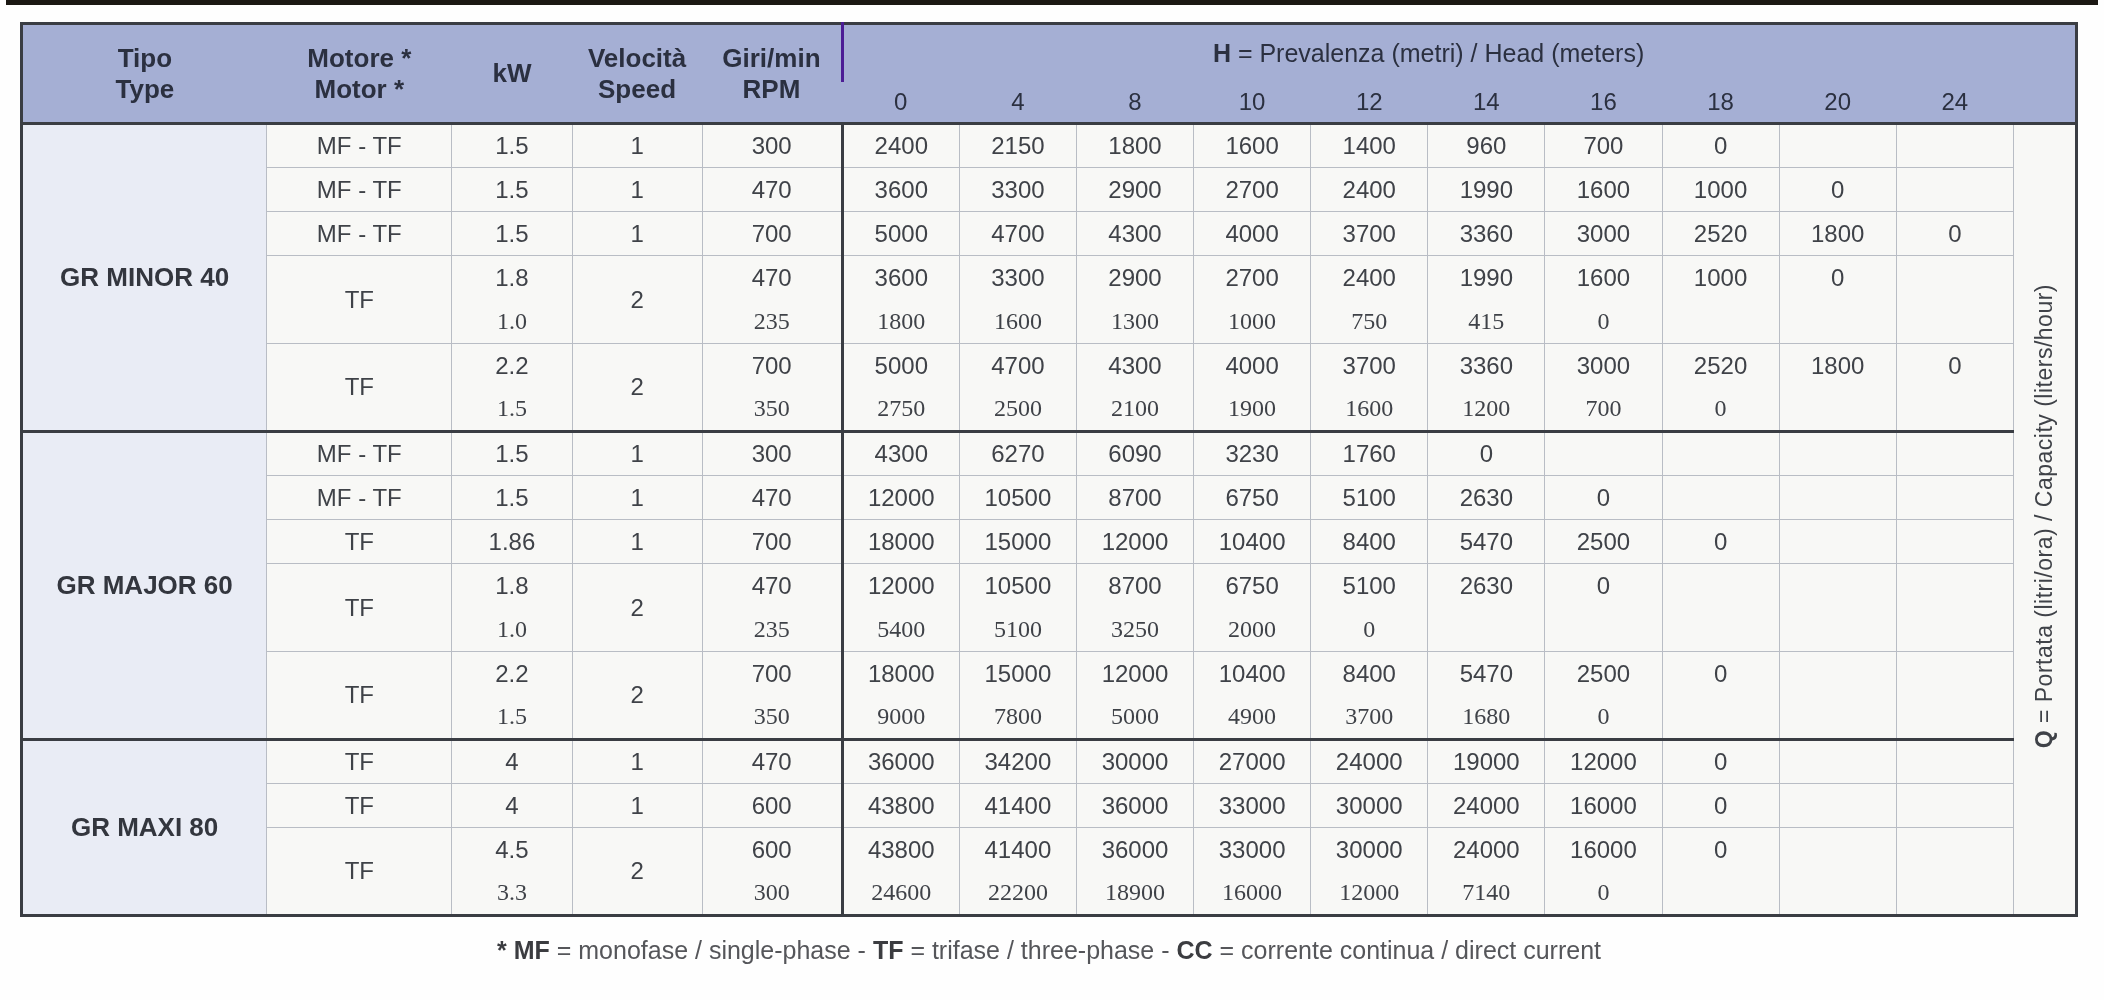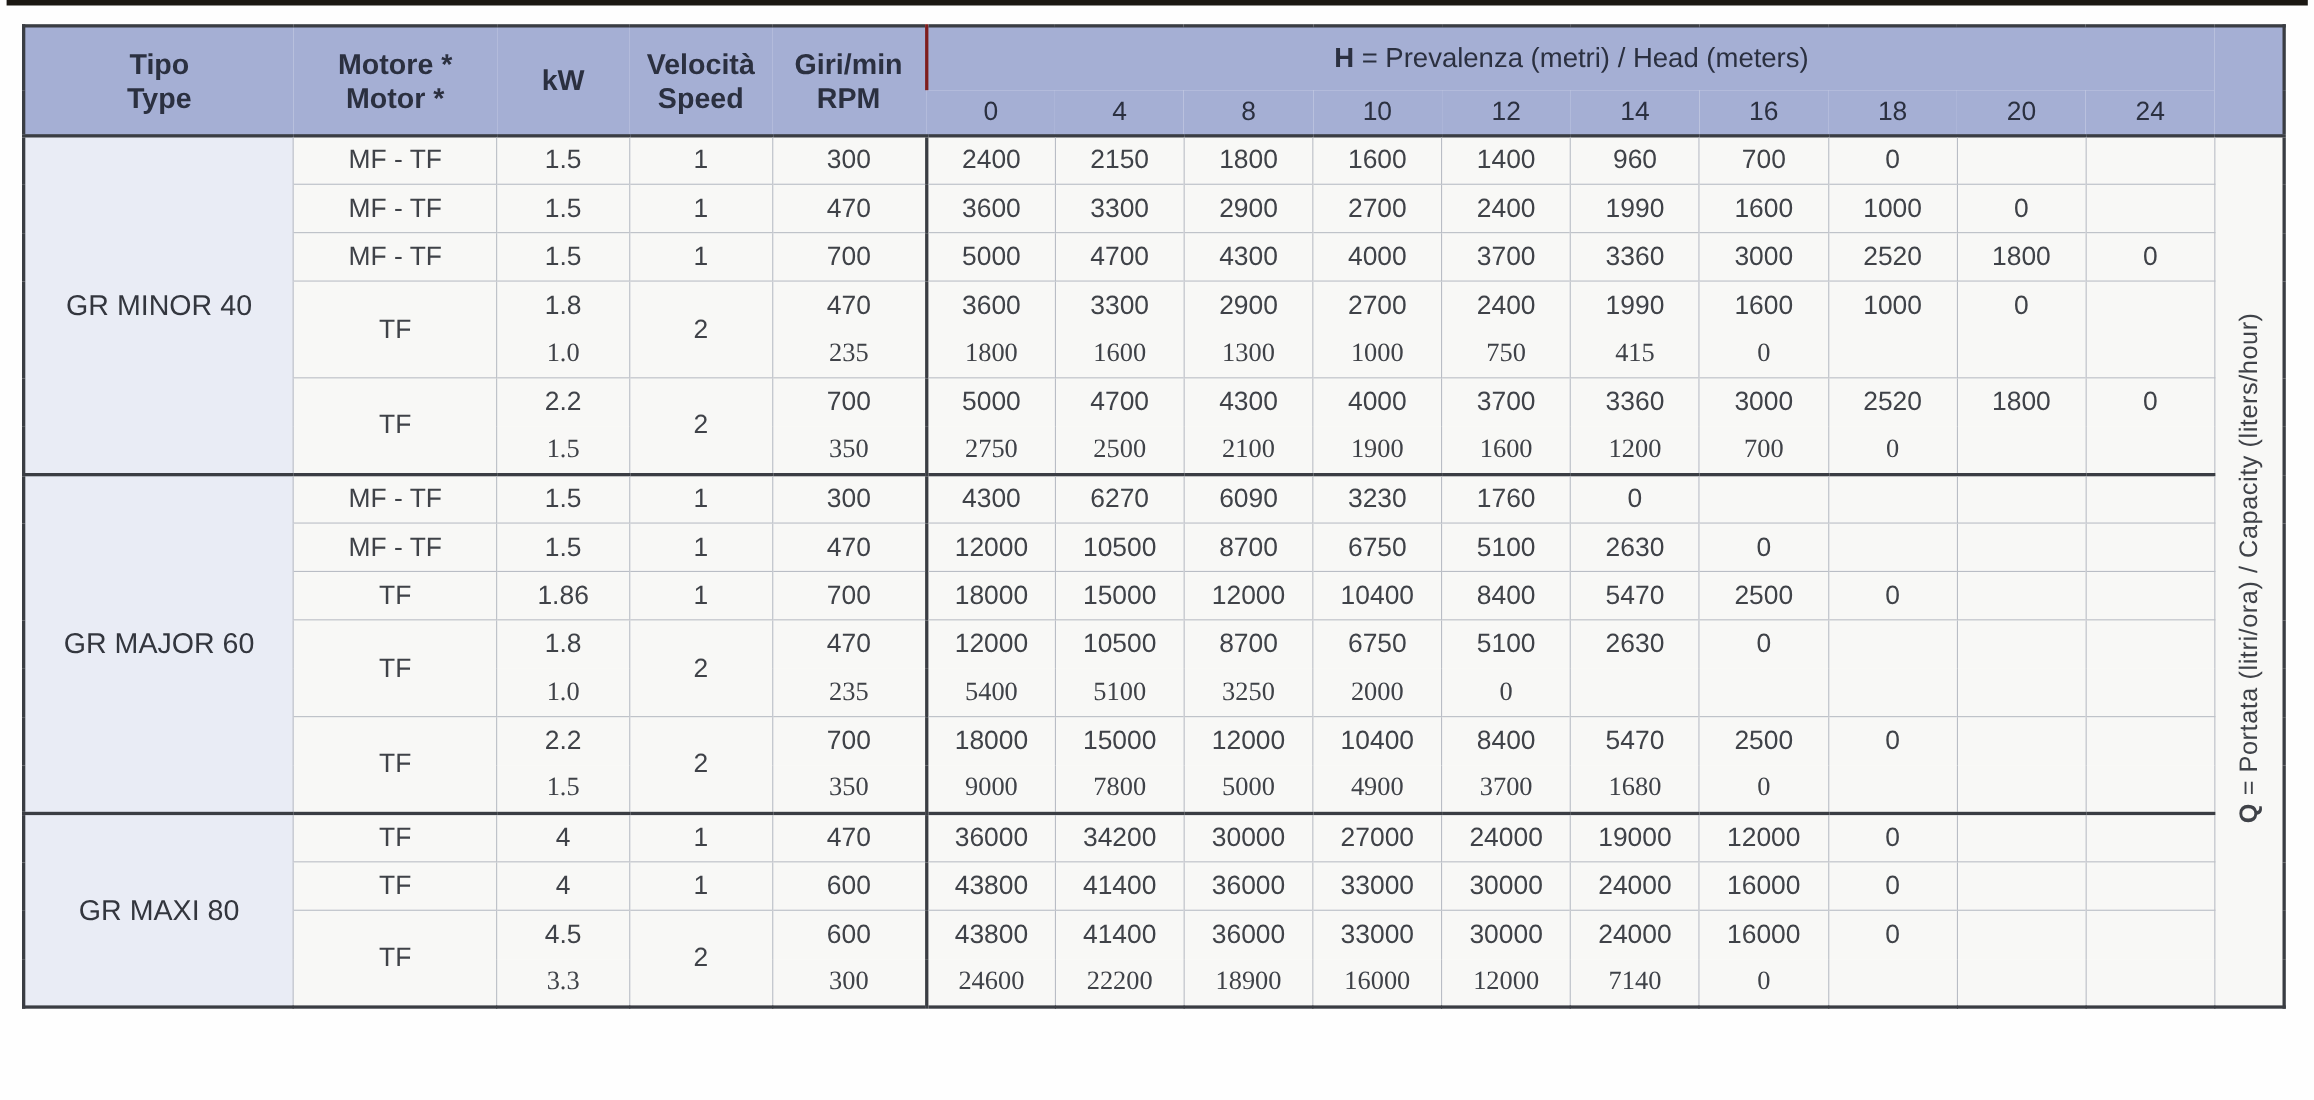--- a/index.html
+++ b/index.html
@@ -25,36 +25,36 @@
     background: #a5afd4; color: #2b3040;
     padding: 0; text-align: center; vertical-align: middle;
     font-weight: bold;
   }
   thead tr.h-top { height: 58px; }
   thead tr.h-nums { height: 42px; }
   thead th:not(.h-group) { border-bottom: 3px solid #3a3d43; }
   th .l1, th .l2 { display: block; font-size: 26px; line-height: 1.18; }
   th .l2:empty { display: none; }
   th.h-group {
-    border-left: 3px solid #7f1d1d;
+    border-left: 3px solid #4c1d95;
     font-weight: normal; font-size: 25px;
   }
   th.h-group .hbold { font-weight: bold; }
   tr.h-nums th { font-weight: normal; font-size: 24px; }
   th.q-head { background: #a5afd4; }
   
   tbody td {
     background: #f8f8f6; color: #3f4248;
     font-size: 24px; text-align: center; vertical-align: middle;
     height: 44px; padding: 0;
     border-left: 1px solid #b9bdc5;
   }
   tbody td.tipo {
     background: #e9ecf5; color: #33363e;
-    font-weight: normal; font-size: 26px;
+    font-weight: bold; font-size: 26px;
     border-left: none;
   }
   tbody td.h0 { border-left: 3px solid #3a3d43; }
   tr.row-start td { border-top: 1px solid #b9bdc5; }
   tr.group-start td { border-top: 3px solid #3a3d43; }
   tr.subline td { border-top: none; font-family: Liberation Serif, serif; }
   td.q-cell { background: #f8f8f6; border-left: 1px solid #b9bdc5; }
   .q-text {
     display: inline-block;
     writing-mode: vertical-rl; transform: rotate(180deg);
@@ -413,13 +413,16 @@
           <td>12000</td>
           <td>7140</td>
           <td>0</td>
           <td></td>
           <td></td>
           <td></td>
         </tr>
       </tbody>
   </table>
 
+  <div class="footnote">
+    <span class="fbold">* MF</span><span> = monofase / single-phase - </span><span class="fbold">TF</span><span> = trifase / three-phase - </span><span class="fbold">CC</span><span> = corrente continua / direct current</span>
+  </div>
 </div>
 
 </body></html>

